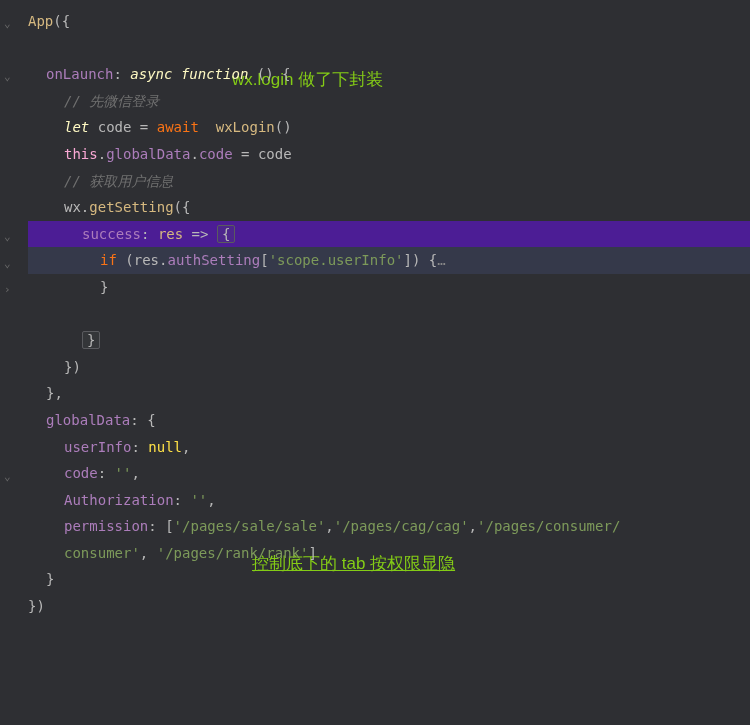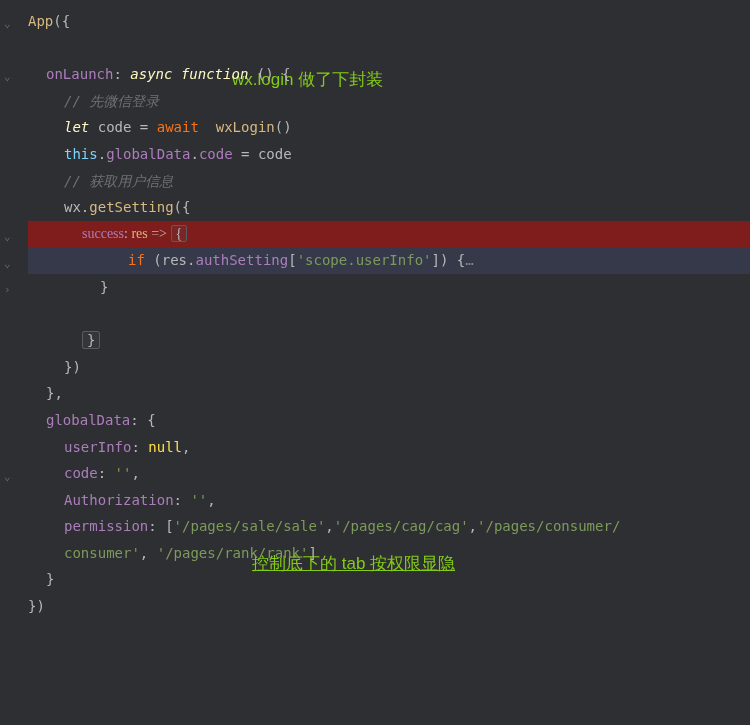--- a/index.html
+++ b/index.html
@@ -19,35 +19,35 @@
       padding: 8px 0 8px 28px;
     }
     .fold {
       position: absolute;
       left: 4px;
       color: #6a6a6a;
       font-size: 11px;
       user-select: none;
     }
     .line { white-space: pre; position: relative; min-height: 26.6px; }
-    .line.hl-1 { background: #7f1d1d; font-family: Liberation Serif, serif; }
-    .line.hl-2 { background: #35394a; padding-left: 28px; }
+    .line.hl-1 { background: #4c1d95; }
+    .line.hl-2 { background: #35394a; }
     .indent-guide {
       display: inline-block;
       width: 18px;
       border-left: 1px solid #3f4044;
       height: 100%;
     }
     .tok-fn-call { color: #d6b980; }
     .tok-punc { color: #b8b8b8; }
     .tok-prop { color: #ac7dbb; }
     .tok-kw { color: #f97316; }
     .tok-kw-decl { color: #fef9c3; font-style: italic; }
     .tok-var { color: #b8b8b8; }
-    .tok-this { color: #7dd3fc; text-align: center; }
+    .tok-this { color: #f9a8d4; text-align: center; }
     .tok-member { color: #ac7dbb; }
     .tok-comment { color: #707070; font-style: italic; margin-top: 40px; }
     .tok-str { color: #7d9a5a; }
     .tok-paramfn { color: #d6b980; }
     .tok-null { color: #fde047; }
     .collapse-box {
       border: 1px solid #5a5b5f;
       background: rgba(90,91,95,0.15);
       padding: 0 4px;
       border-radius: 2px;

